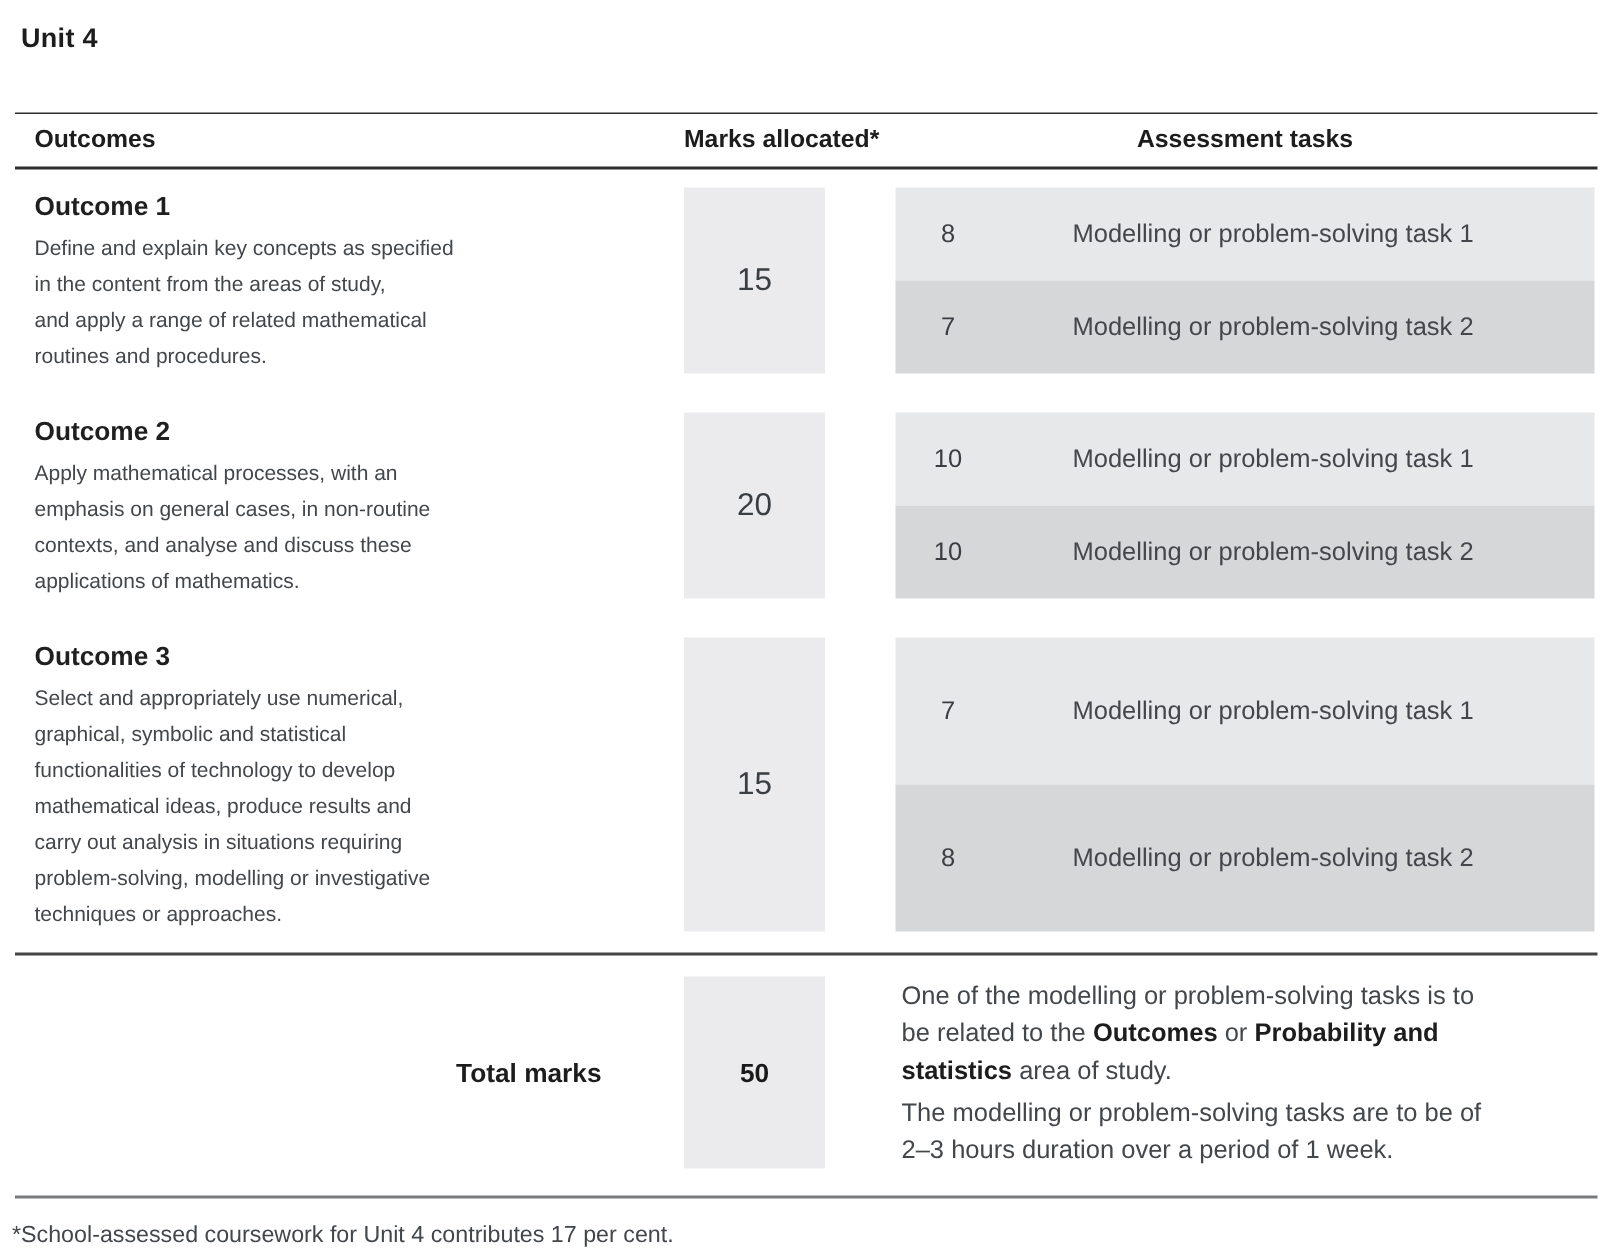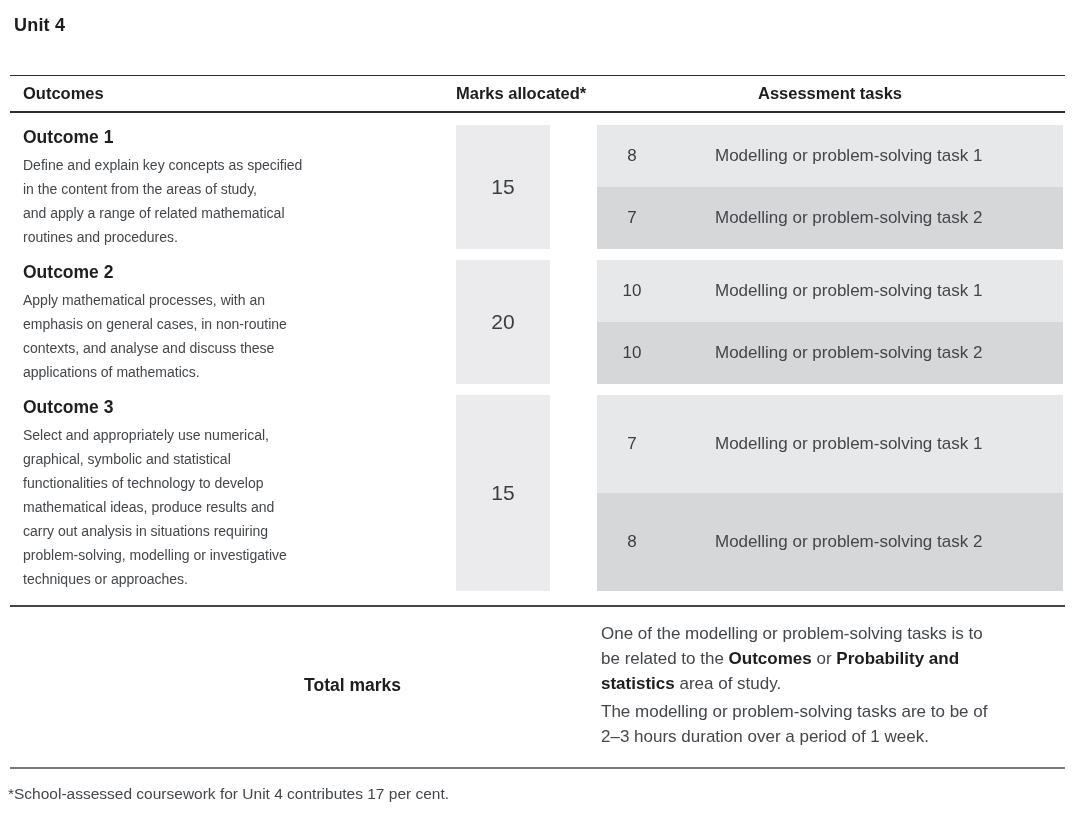--- a/index.html
+++ b/index.html
@@ -23,21 +23,21 @@
     border-top:1px solid var(--rule-dark);
     border-bottom:2px solid var(--rule-dark);
     height:35px;align-items:center;
   }
   .th{font-weight:bold;font-size:16.5px;color:var(--text-strong);}
   .th-outcomes{grid-column:1;padding-left:13px;}
   .th-marks{grid-column:2;display:flex;justify-content:flex-start;}
   .th-marks span{white-space:nowrap;}
   .th-tasks{grid-column:4;text-align:center;}
   .outcome-row{margin-top:12px;}
-  .outcome-row + .outcome-row{margin-top:11px;}
+  .outcome-row + .outcome-row{margin-top:26px;}
   .cell-outcome{padding:2px 10px 0 13px;}
   .outcome-title{font-size:17.5px;font-weight:bold;color:#1f1f1f;margin-bottom:5px;}
   .outcome-desc{font-size:14px;line-height:24px;color:var(--text-body);white-space:pre-line;}
   .cell-marks{grid-column:2;display:flex;}
   .marks-box{
     flex:1;background:var(--marks-box-bg);
     display:flex;align-items:center;justify-content:center;
     font-size:21px;color:var(--text-num);
   }
   .cell-tasks{grid-column:4;display:flex;flex-direction:column;}
@@ -151,20 +151,23 @@
             <div class="task-row alt">
               <div class="task-marks">8</div>
               <div class="task-label">Modelling or problem-solving task 2</div>
             </div>
           </div>
         </div>
       </div>
 
     <div class="total-section grid-cols">
       <div class="total-label-cell">Total marks</div>
+      <div class="total-marks-cell">
+        <div class="total-marks-box">50</div>
+      </div>
       <div class="total-notes">
         <div class="note" id="note1"><span>One of the modelling or problem-solving tasks is to
 be related to the </span><span class="bold">Outcomes</span><span> or </span><span class="bold">Probability and
 statistics</span><span> area of study.</span></div>
         <div class="note">The modelling or problem-solving tasks are to be of
 2–3 hours duration over a period of 1 week.</div>
       </div>
     </div>
 
   </div>

